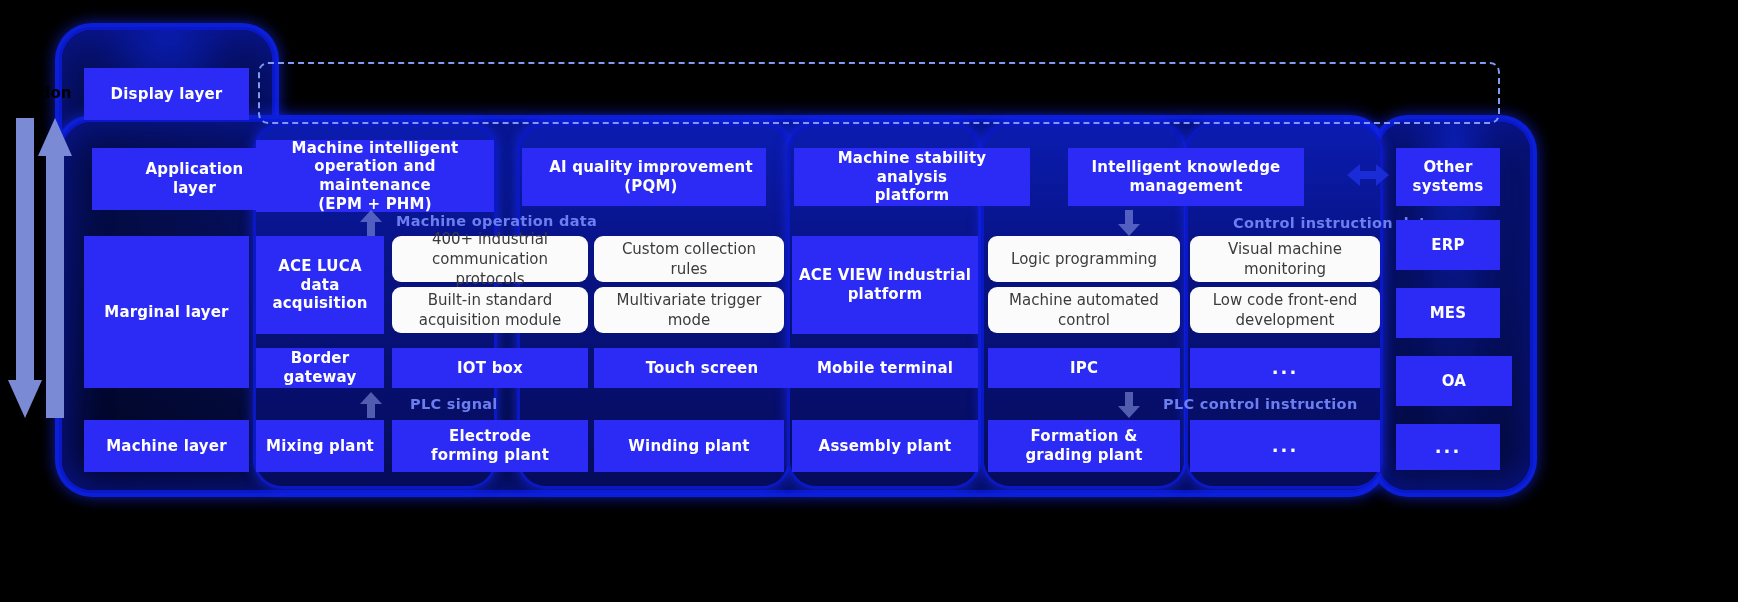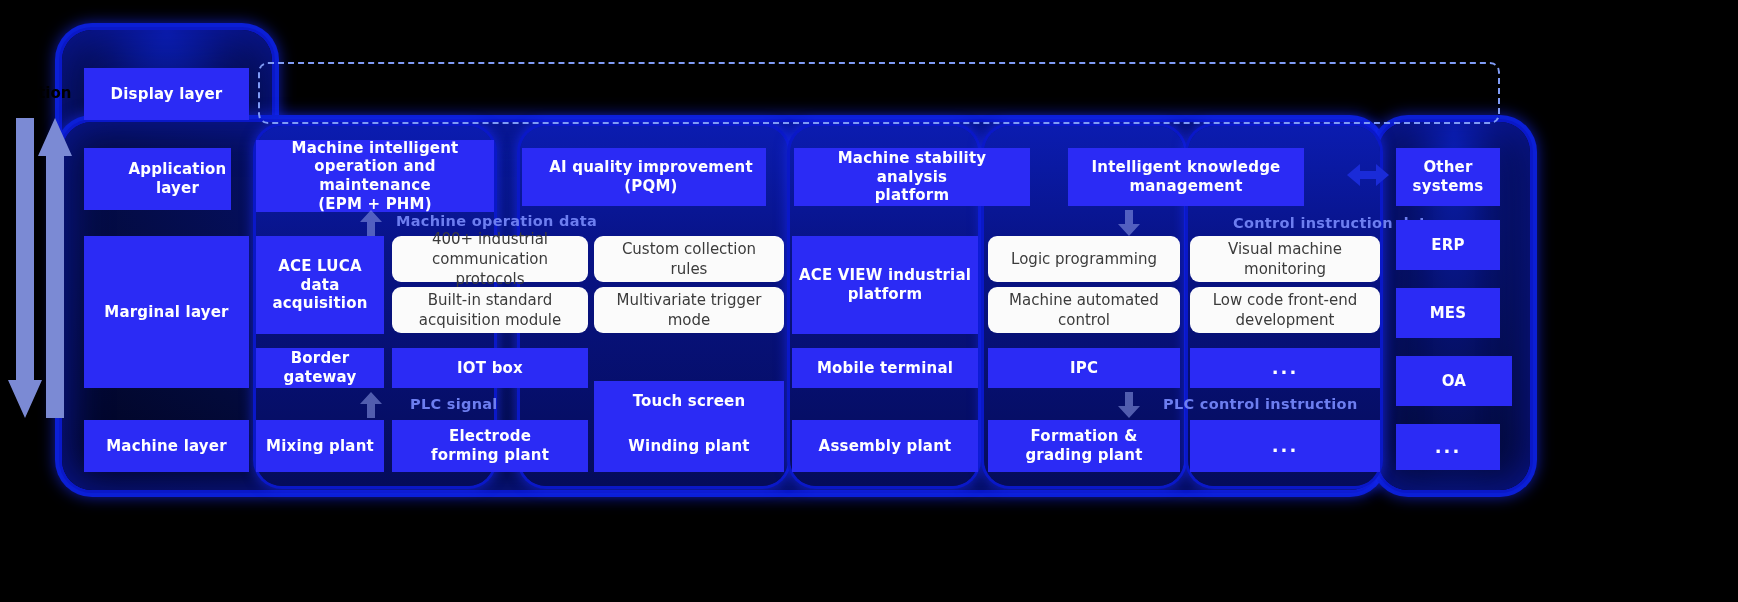--- a/index.html
+++ b/index.html
@@ -177,21 +177,21 @@
   </div>
 
   <div id="bidir-arrow">
     <svg width="42" height="30" viewBox="0 0 42 30">
       <polygon points="0,15 13,4 13,11 29,11 29,4 42,15 29,26 29,19 13,19 13,26" fill="#1a2bd8"></polygon>
     </svg>
   </div>
 
   <div class="bx" style="left:84px; top:68px; width:165px; height:52px;">Display layer</div>
 
-  <div class="bx" style="left:84px; top:148px; width:147px; height:62px; white-space:pre-line;padding-left:46px;">Application
+  <div class="bx" style="left:92px; top:148px; width:165px; height:62px; white-space:pre-line;padding-left:46px;">Application
 layer</div>
 
   <div class="bx" style="left:256px; top:140px; width:238px; height:72px; white-space:pre-line;">Machine intelligent
 operation and maintenance
 (EPM + PHM)</div>
   <div class="bx" style="left:522px; top:148px; width:244px; height:58px; white-space:pre-line;padding-left:20px;">AI quality improvement
 (PQM)</div>
   <div class="bx" style="left:794px; top:148px; width:236px; height:58px; white-space:pre-line;">Machine stability analysis
 platform</div>
   <div class="bx" style="left:1068px; top:148px; width:236px; height:58px; white-space:pre-line;">Intelligent knowledge
@@ -231,21 +231,21 @@
   <div class="pill" style="left:988px; top:236px; width:192px; height:46px; white-space:pre-line;">Logic programming</div>
   <div class="pill" style="left:1190px; top:236px; width:190px; height:46px; white-space:pre-line;">Visual machine
 monitoring</div>
   <div class="pill" style="left:988px; top:287px; width:192px; height:46px; white-space:pre-line;">Machine automated
 control</div>
   <div class="pill" style="left:1190px; top:287px; width:190px; height:46px; white-space:pre-line;">Low code front-end
 development</div>
 
   <div class="bx" style="left:256px; top:348px; width:128px; height:40px;">Border gateway</div>
   <div class="bx" style="left:392px; top:348px; width:196px; height:40px;">IOT box</div>
-  <div class="bx" style="left:594px; top:348px; width:190px; height:40px;margin-top:33px;">Touch screen</div>
+  <div class="bx" style="left:594px; top:348px; width:216px; height:40px;">Touch screen</div>
   <div class="bx" style="left:792px; top:348px; width:186px; height:40px;">Mobile terminal</div>
   <div class="bx" style="left:988px; top:348px; width:192px; height:40px;">IPC</div>
   <div class="bx dots" style="left:1190px; top:348px; width:190px; height:40px;">...</div>
 
   <div class="flow-label" style="left:410px; top:396px;">PLC signal</div>
   <div class="flow-arrow" style="left:360px; top:392px;">
     <svg width="22" height="26" viewBox="0 0 22 26">
         <polygon points="11,0 22,12 15,12 15,26 7,26 7,12 0,12" fill="#8f9de8"></polygon>
       </svg>
   </div>

